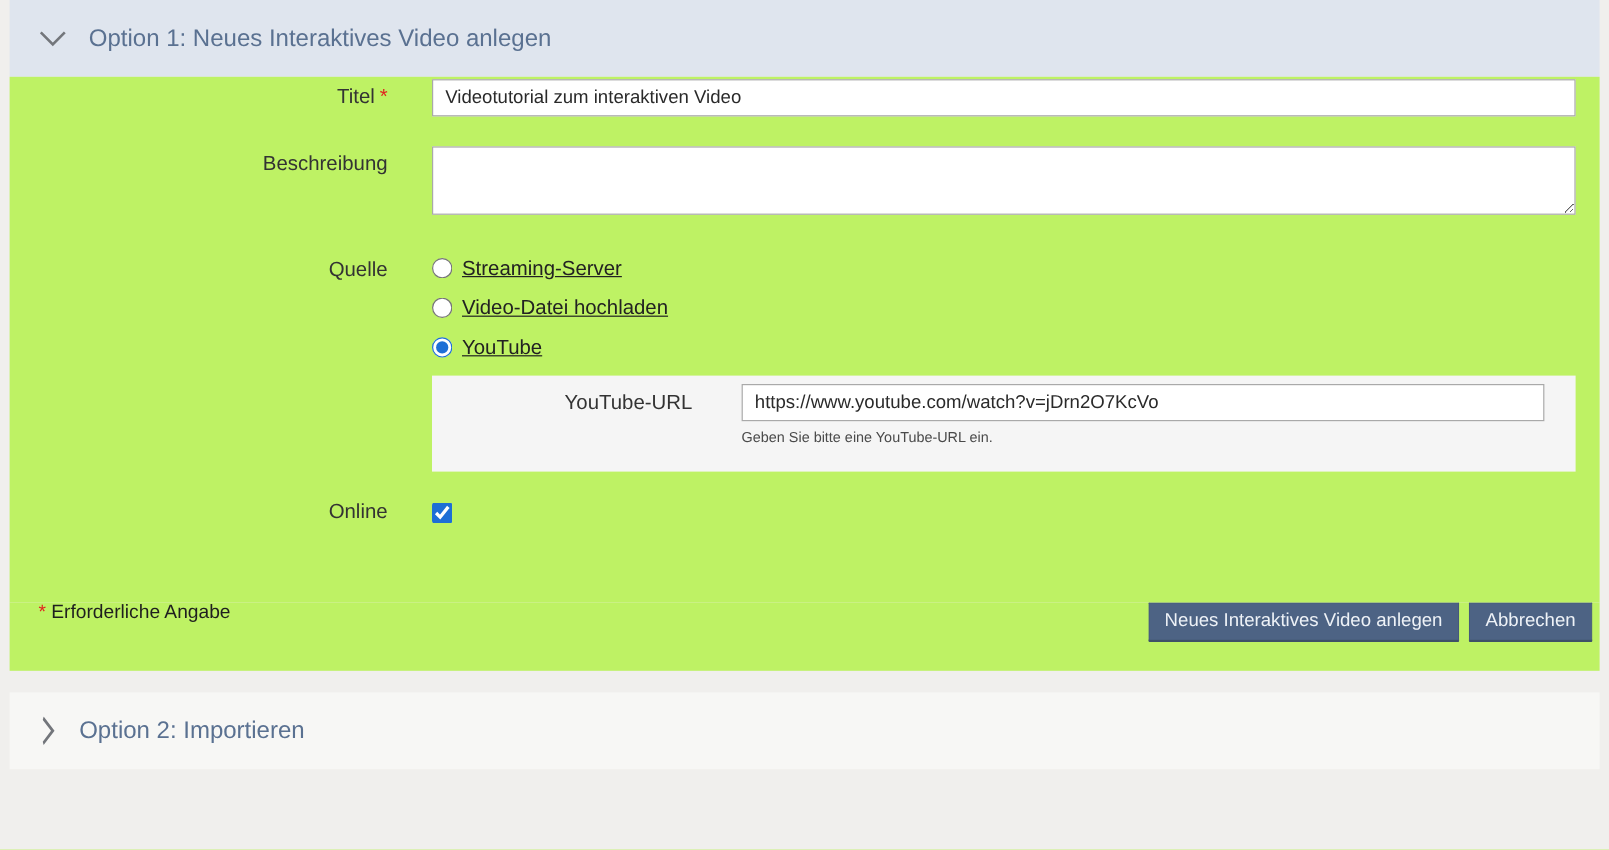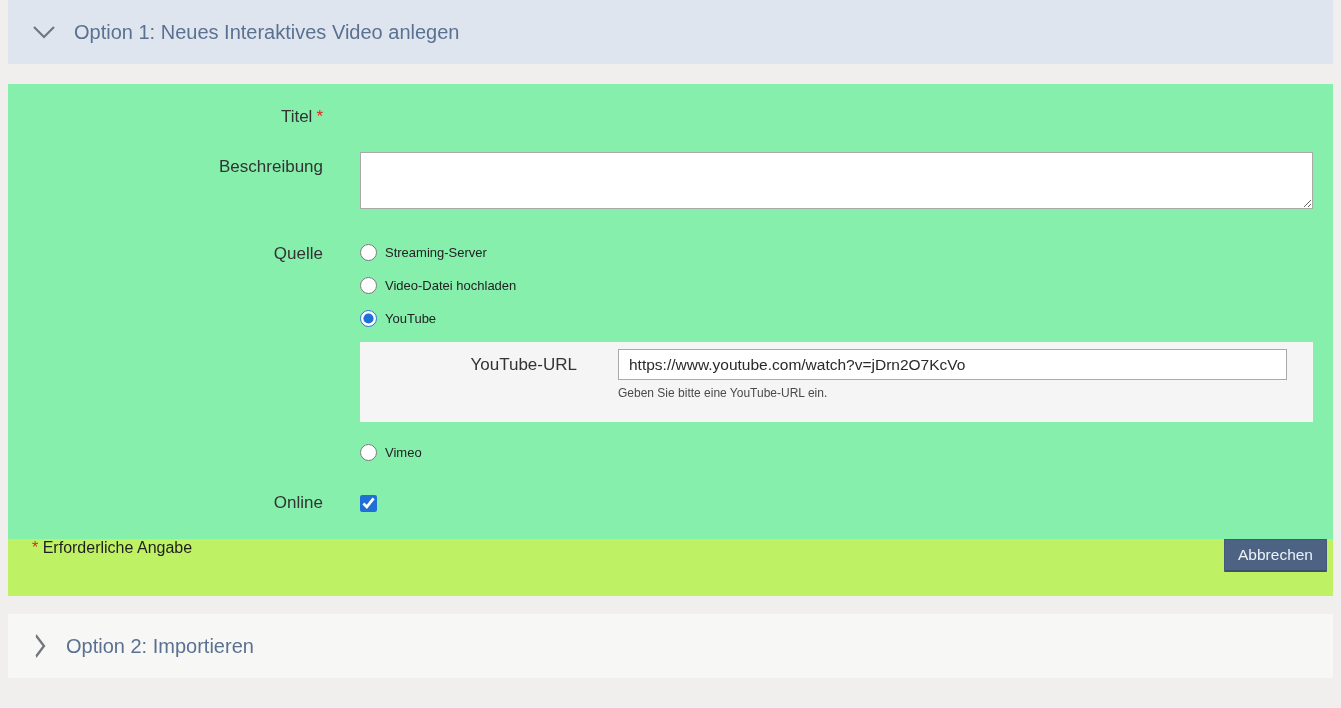--- a/index.html
+++ b/index.html
@@ -38,24 +38,23 @@
   .acc-bar.closed { background: #f7f7f5; }
   .acc-title {
     margin-left: 18px;
     font-size: 20px;
     color: #5a7191;
   }
   .chev { width: 24px; height: 16px; }
   .chev polyline { fill: none; stroke: #73767b; stroke-width: 2.2; }
   
   .form-body {
-    background: #86efac;
-    padding: 18px 0 26px 0;
+    background: #bef264;
+    padding: 2px 0 26px 0;
     min-height: 438px;
-    margin-top: 20px;
   }
   .form-row { display: flex; margin-bottom: 0; }
   .flabel {
     flex: 0 0 315px;
     text-align: right;
     font-size: 17px;
     color: #333;
     padding-top: 5px;
     white-space: nowrap;
   }
@@ -90,21 +89,21 @@
     display: flex;
     align-items: center;
     height: 33px;
     gap: 8px;
   }
   .radio-line input[type="radio"] {
     width: 17px; height: 17px;
     accent-color: #1e6fd6;
     margin: 0;
   }
-  .radio-line label { font-size: 13px; color: #222; }
+  .radio-line label { font-size: 17px; color: #222; text-decoration: underline; }
   .yt-panel {
     background: #f5f5f5;
     margin-top: 7px;
     padding: 7px 20px 12px 0;
     min-height: 80px;
   }
   .yt-row { display: flex; }
   .yt-label {
     flex: 0 0 217px;
     text-align: right;
@@ -166,20 +165,23 @@
       </svg>
       <span class="acc-title">Option 1: Neues Interaktives Video anlegen</span>
     </div>
 
     <div class="form-body">
 
       <div class="form-row row-titel">
         <div class="flabel">
           <span>Titel</span><span class="req-star">*</span>
         </div>
+        <div class="ffield">
+          <input type="text" value="Videotutorial zum interaktiven Video" style="">
+        </div>
       </div>
 
       <div class="form-row row-beschreibung">
         <div class="flabel">Beschreibung</div>
         <div class="ffield">
           <textarea style=""></textarea>
         </div>
       </div>
 
       <div class="form-row row-quelle">
@@ -201,42 +203,39 @@
           <div class="yt-panel">
             <div class="yt-row">
               <div class="yt-label">YouTube-URL</div>
               <div class="yt-field">
                 <input type="text" value="https://www.youtube.com/watch?v=jDrn2O7KcVo" style="">
                 <div class="yt-hint">Geben Sie bitte eine YouTube-URL ein.</div>
               </div>
             </div>
           </div>
 
-          <div class="radio-line vimeo-wrap">
-            <input type="radio" name="quelle" id="r3" style="">
-            <label for="r3">Vimeo</label>
-          </div>
         </div>
       </div>
 
       <div class="form-row row-online">
         <div class="flabel">Online</div>
         <div class="ffield">
           <input type="checkbox" checked="" style="">
         </div>
       </div>
 
     </div>
 
     <div class="form-footer">
       <div class="required-note">
         <span class="req-star">*</span>
         <span>Erforderliche Angabe</span>
       </div>
       <div class="btn-group">
+        <button class="btn">Neues Interaktives Video anlegen</button>
         <button class="btn">Abbrechen</button>
       </div>
     </div>
   </section>
 
   <div class="gap"></div>
 
   <section class="panel">
     <div class="acc-bar closed">
       <svg class="chev" viewBox="0 0 24 16" style="width:16px;height:24px" preserveAspectRatio="none">

